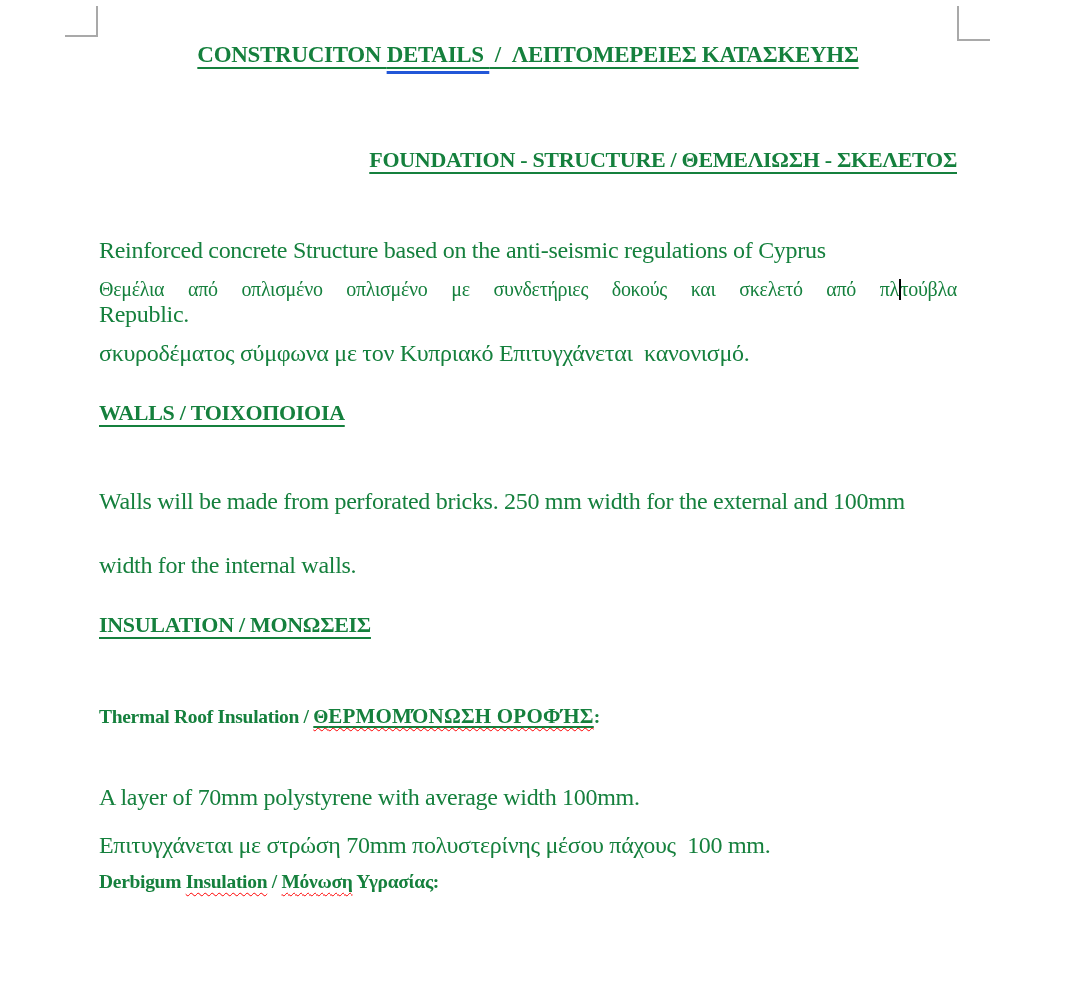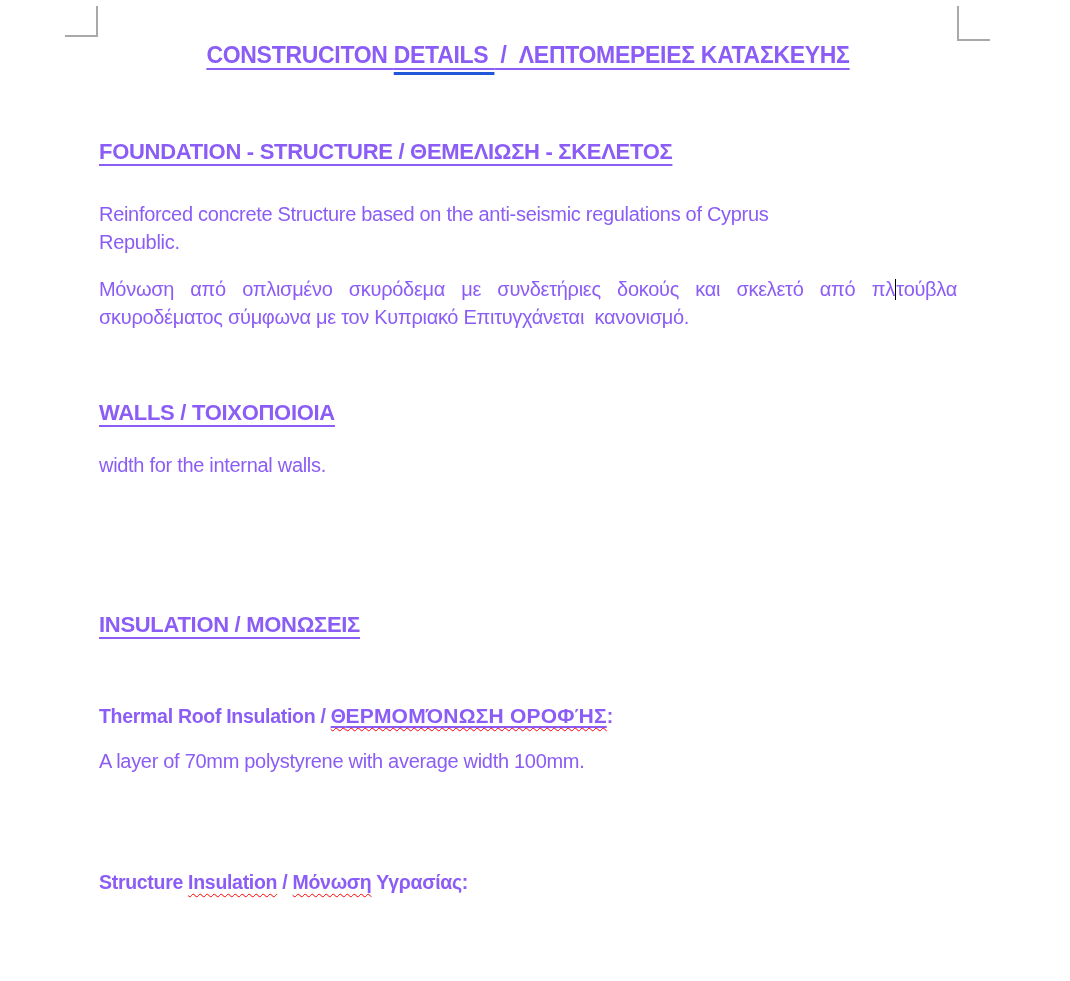--- a/index.html
+++ b/index.html
@@ -1,18 +1,18 @@
 <!DOCTYPE html>
 <html><head>
 <meta charset="utf-8">
 <style>
   html,body { margin:0; padding:0; background:#ffffff; }
   .page {
     position:relative; width:1070px; height:981px; background:#ffffff;
-    font-family:Liberation Sans, sans-serif; color:#8b5cf6; overflow:hidden;
+    font-family:Liberation Serif, serif; color:#15803d; overflow:hidden;
   }
   
   .mark { position:absolute; }
   .mark-left  { left:65px; top:6px;  width:31px; height:29px;
                 border-right:2px solid #a9a9a9; border-bottom:2px solid #a9a9a9; }
   .mark-right { left:957px; top:6px; width:31px; height:33px;
                 border-left:2px solid #a9a9a9; border-bottom:2px solid #a9a9a9; }
 
   .blk { position:absolute; left:99px; width:858px; letter-spacing:-0.3px; }
 
@@ -22,25 +22,25 @@
   }
   .grammar {
     text-decoration:underline; text-decoration-color:#2257d8;
     text-decoration-thickness:3px; text-underline-offset:9px;
   }
 
   .h2 {
     font-size:22px; font-weight:bold; white-space:pre;
     text-decoration:underline; text-decoration-thickness:2px; text-underline-offset:5px;
   }
-  .h-foundation { top:139px; }
+  .h-foundation { top:147px;text-align:right; }
   .h-walls      { top:400px; }
   .h-insulation { top:612px; }
 
-  .line  { white-space:pre; font-size:20px; line-height:27.5px; }
+  .line  { white-space:pre; font-size:24px; line-height:27.5px;margin-top:36px; }
   .jline { font-size:20px; line-height:27.5px; text-align:justify; text-align-last:justify; }
 
   .p-en-1 { top:201px; }
   .p-gr-1 { top:276px; }
   .p-en-2 { top:452px; }
   .p-gr-2 { top:527px; }
   .p-en-3 { top:748px; }
   .p-gr-3 { top:796px; }
   .p-en-4 { top:921px; }
 
@@ -74,36 +74,40 @@
   <div class="blk title"><span>CONSTRUCITON </span><span class="grammar">DETAILS </span><span> /  ΛΕΠΤΟΜΕΡΕΙΕΣ ΚΑΤΑΣΚΕΥΗΣ</span></div>
 
   <div class="blk h2 h-foundation">FOUNDATION - STRUCTURE / ΘΕΜΕΛΙΩΣΗ - ΣΚΕΛΕΤΟΣ</div>
 
   <div class="blk p-en-1">
     <div class="line">Reinforced concrete Structure based on the anti-seismic regulations of Cyprus</div>
     <div class="line">Republic.</div>
   </div>
 
   <div class="blk p-gr-1">
-    <div class="jline"><span>Μόνωση από οπλισμένο σκυρόδεμα με συνδετήριες δοκούς και σκελετό από πλ</span><span class="caret"></span><span>τούβλα</span></div>
+    <div class="jline"><span>Θεμέλια από οπλισμένο οπλισμένο με συνδετήριες δοκούς και σκελετό από πλ</span><span class="caret"></span><span>τούβλα</span></div>
     <div class="line">σκυροδέματος σύμφωνα με τον Κυπριακό Επιτυγχάνεται  κανονισμό.</div>
   </div>
 
   <div class="blk h2 h-walls">WALLS / ΤΟΙΧΟΠΟΙΟΙΑ</div>
 
   <div class="blk p-en-2">
+    <div class="line">Walls will be made from perforated bricks. 250 mm width for the external and 100mm</div>
     <div class="line">width for the internal walls.</div>
   </div>
 
 
   <div class="blk h2 h-insulation">INSULATION / ΜΟΝΩΣΕΙΣ</div>
 
   <div class="blk sub sub-thermal"><span>Thermal Roof Insulation / </span><span class="u-gr"><span class="spell"><span class="sc-lead">Θ</span><span class="sc-rest">ΕΡΜΟΜΌΝΩΣΗ ΟΡΟΦΉΣ</span></span></span><span>:</span></div>
 
   <div class="blk p-en-3">
     <div class="line">A layer of 70mm polystyrene with average width 100mm.</div>
   </div>
 
+  <div class="blk p-gr-3">
+    <div class="line">Επιτυγχάνεται με στρώση 70mm πολυστερίνης μέσου πάχους  100 mm.</div>
+  </div>
 
-  <div class="blk sub sub-moisture"><span>Structure </span><span class="spell">Insulation</span><span> / </span><span class="spell">Μόνωση</span><span> Υγρασίας:</span></div>
+  <div class="blk sub sub-moisture"><span>Derbigum </span><span class="spell">Insulation</span><span> / </span><span class="spell">Μόνωση</span><span> Υγρασίας:</span></div>
 
 
 </div>
 
 </body></html>

